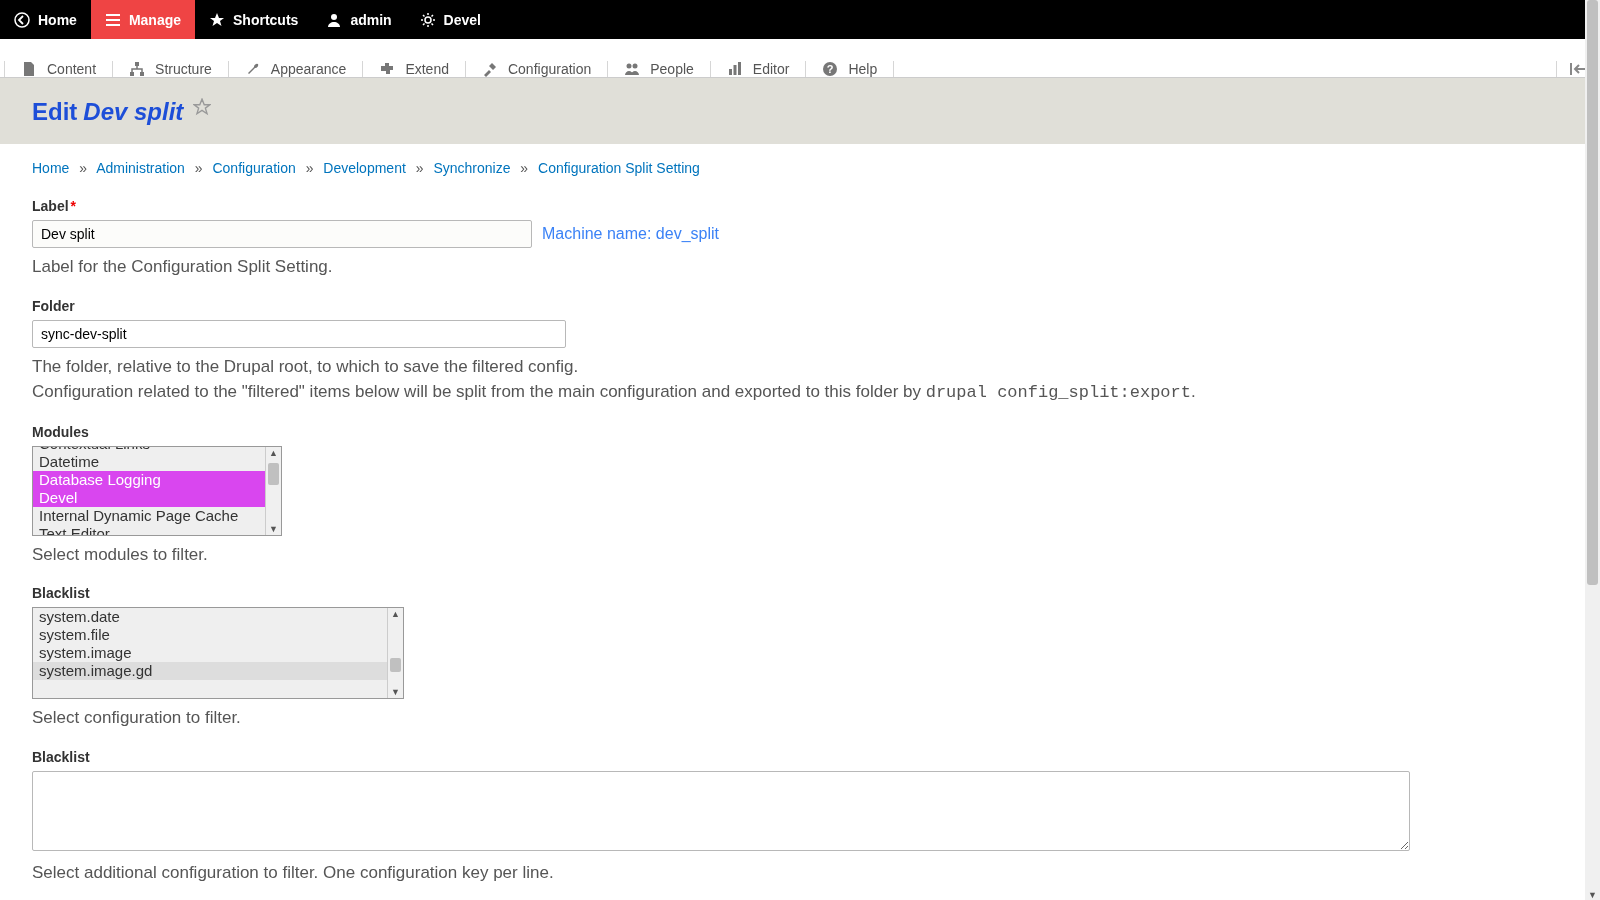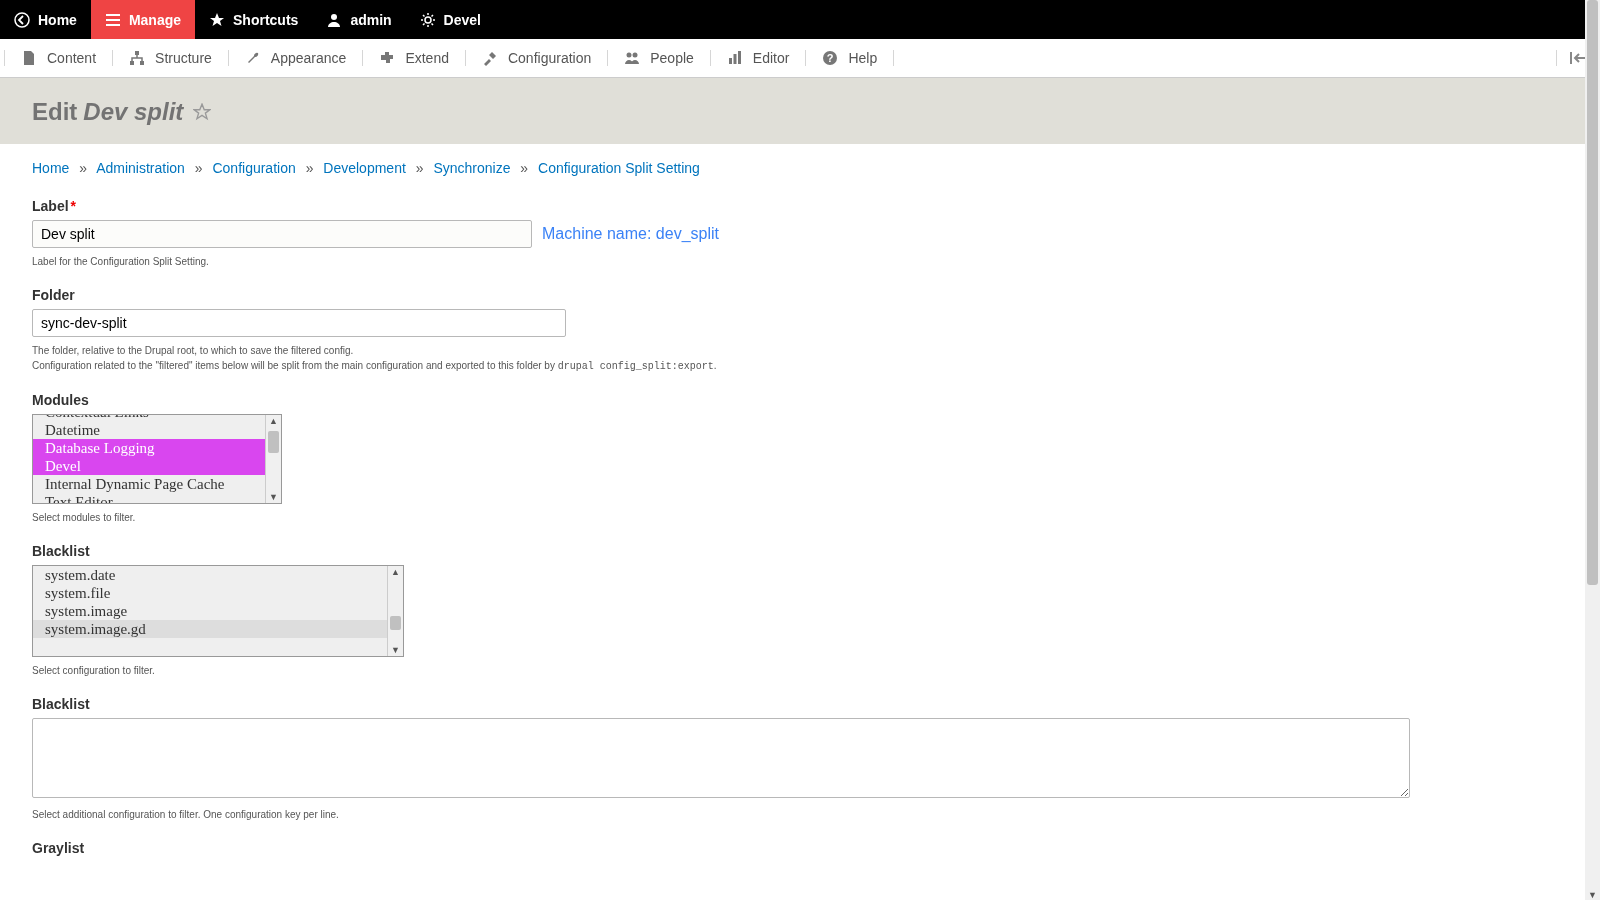--- a/index.html
+++ b/index.html
@@ -5,56 +5,56 @@
   * { box-sizing: border-box; margin: 0; padding: 0; }
   body { font-family: "Lucida Grande", "Lucida Sans Unicode", Verdana, sans-serif; font-size: 14px; color: #333; background: #fff; }
   
   
   .toolbar-top { background: #000; height: 39px; display: flex; align-items: center; color: #fff; }
   .toolbar-top .item { display: flex; align-items: center; padding: 0 14px; height: 100%; cursor: pointer; font-size: 14px; font-weight: bold; }
   .toolbar-top .item.active { background: #ef4444; }
   .toolbar-top .icon { margin-right: 8px; display: inline-flex; align-items: center; }
   
   
-  .toolbar-sub { background: #fff; height: 39px; display: flex; align-items: center; border-bottom: 1px solid #ccc; box-shadow: 0 1px 2px rgba(0,0,0,0.1); }
+  .toolbar-sub { background: #fff; height: 39px; display: flex; align-items: flex-end; border-bottom: 1px solid #ccc; box-shadow: 0 1px 2px rgba(0,0,0,0.1); }
   .toolbar-sub .item { display: flex; align-items: center; padding: 0 16px; border-right: 1px solid #d6d6d6; cursor: pointer; color: #555; font-size: 14px; }
   .toolbar-sub .item:first-child { border-left: 1px solid #d6d6d6; margin-left: 4px; }
   .toolbar-sub .icon { margin-right: 10px; display: inline-flex; }
   .toolbar-sub .spacer { flex: 1; }
   .toolbar-sub .collapse { width: 44px; display: flex; align-items: center; justify-content: center; border-left: 1px solid #d6d6d6; cursor: pointer; }
   
   
   .page-header { background: #e0dfd8; padding: 20px 32px 18px 32px; }
-  .page-header h1 { font-size: 24px; font-weight: bold; color: #737373; display: inline-flex; align-items: center; }
+  .page-header h1 { font-size: 24px; font-weight: bold; color: #1d4ed8; display: inline-flex; }
   .page-header h1 em { font-style: italic; margin-left: 6px; }
   .page-header .star { margin-left: 10px; color: #999; }
   
   
   .content { padding: 16px 32px 40px 32px; }
   .breadcrumb { font-size: 14px; margin-bottom: 22px; color: #555; }
   .breadcrumb a { color: #0074bd; text-decoration: none; }
   .breadcrumb .sep { margin: 0 6px; color: #555; }
   
   .form-item { margin-bottom: 18px; }
   .form-item > label { display: block; font-weight: bold; margin-bottom: 6px; font-size: 14px; color: #333; }
   .required { color: #e00; margin-left: 2px; }
-  .description { font-size: 10px; color: #555; margin-top: 6px; line-height: 1.5; }
+  .description { font-size: 17px; color: #555; margin-top: 6px; line-height: 1.5; }
   .description code { font-family: "Courier New", monospace; background: transparent; }
   
   input[type=text] { border: 1px solid #b8b8b8; padding: 5px 8px; font-size: 14px; background: #fff; border-radius: 2px; }
   input.label-input { width: 500px; background: #fcfcfa; }
   input.folder-input { width: 534px; }
   
   .label-row { display: flex; align-items: center; gap: 10px; }
   .machine-name { font-size: 16px; color: #3b82f6; }
   
   
   .multiselect { border: 1px solid #999; width: 250px; height: 90px; position: relative; background: #efefef; display: flex; }
   .multiselect .list { flex: 1; overflow: hidden; background: #efefef; }
-  .multiselect .opt { padding: 0px 12px; font-size: 15px; line-height: 18px; white-space: nowrap; cursor: pointer; background: #efefef; font-family: Liberation Serif, serif; }
+  .multiselect .opt { padding: 0px 6px; font-size: 15px; line-height: 18px; white-space: nowrap; cursor: pointer; background: #efefef; }
   .multiselect .opt.cut { margin-top: -12px; }
   .multiselect .opt.selected { background: #d946ef; color: #fff; }
   .multiselect .scrollbar { width: 16px; background: #f0f0f0; border-left: 1px solid #ccc; position: relative; }
   .multiselect .scrollbar .up, .multiselect .scrollbar .down { height: 12px; font-size: 9px; text-align: center; color: #555; line-height: 12px; cursor: pointer; }
   .multiselect .scrollbar .down { position: absolute; bottom: 0; width: 100%; }
   .multiselect .scrollbar .thumb { position: absolute; left: 2px; right: 2px; top: 16px; height: 22px; background: #c0c0c0; border-radius: 2px; }
   
   .blacklist-select { width: 372px; height: 92px; }
   .blacklist-select .opt.hover { background: #ddd; }
   .blacklist-select .scrollbar .thumb { top: 50px; height: 14px; }

